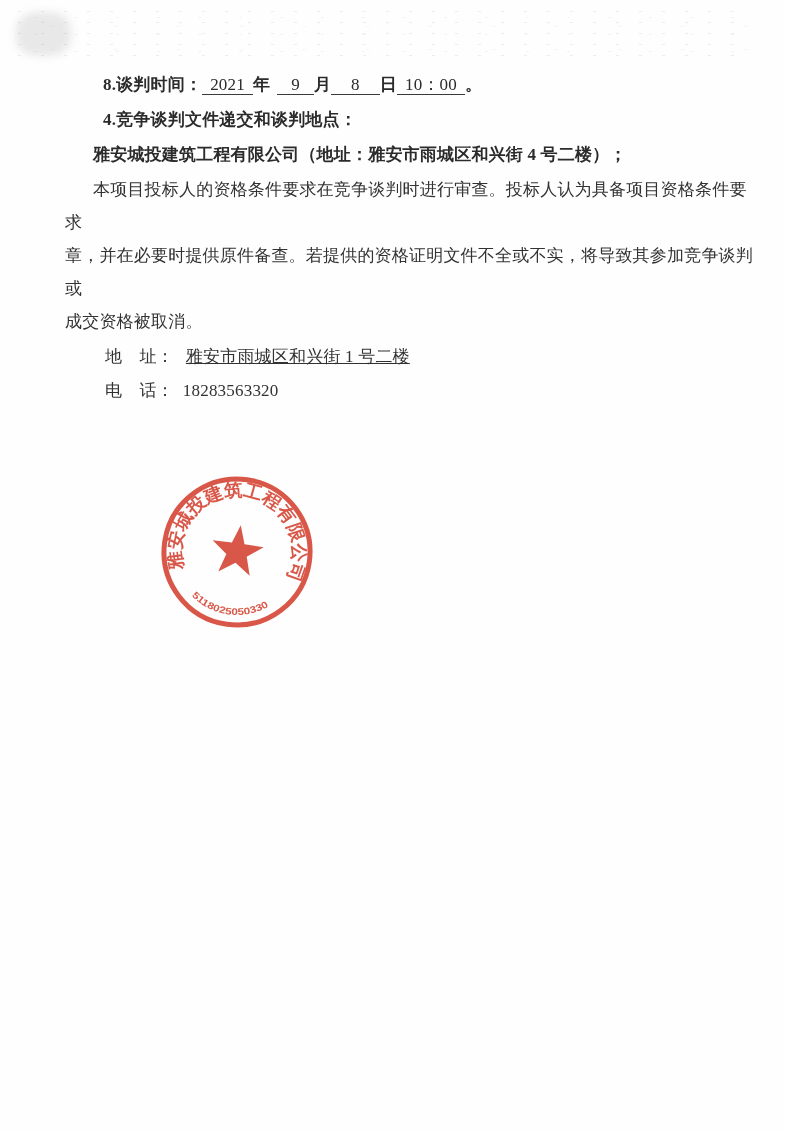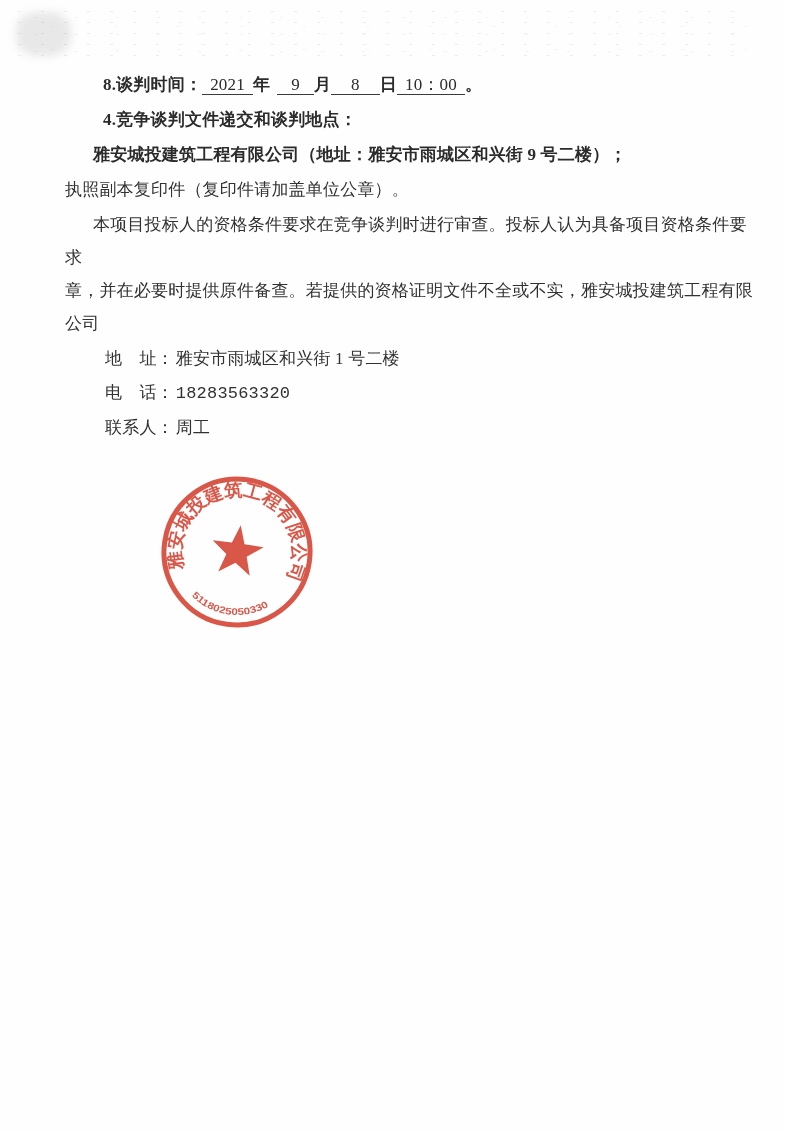--- a/index.html
+++ b/index.html
@@ -44,22 +44,22 @@
   .u {
     border-bottom:1.6px solid #3a3a3a;
     font-weight:normal;
   }
   .u.uy { padding:0 8px; }
   .u.um { padding:0 14px; margin-left:7px; }
   .u.ud { padding:0 20px; }
   .u.ut { padding:0 8px; }
   .contact .crow { line-height:34px; padding-left:40px; white-space:pre-wrap; }
   .crow .val-gap-lg { margin-left:12px; }
-  .crow .val-gap-md { margin-left:2px;font-family:Liberation Mono, monospace; }
-  .crow .val-gap-sm { margin-left:2px; }
+  .crow .val-gap-md { margin-left:9px; }
+  .crow .val-gap-sm { margin-left:12px;text-decoration:underline; }
   
   .seal {
     position:absolute; left:147px; top:462px;
     width:180px; height:180px;
     mix-blend-mode:multiply;
     opacity:.88;
   }
 </style>
 </head>
 <body>
@@ -68,37 +68,36 @@
 
   <div class="scan-noise"></div>
   <div class="scan-smudge"></div>
 
   <div class="content">
 
     <div class="block line b indent-item"><span>8.谈判时间：</span><span class="u uy">2021</span><span>年</span><span class="u um">9</span><span>月</span><span class="u ud">8</span><span>日</span><span class="u ut">10：00</span><span>。</span></div>
 
     <div class="block line b indent-item">4.竞争谈判文件递交和谈判地点：</div>
 
-    <div class="block line b indent-loc">雅安城投建筑工程有限公司（地址：雅安市雨城区和兴街 9 号二楼）；</div>
+    <div class="block line b indent-loc">雅安城投建筑工程有限公司（地址：雅安市雨城区和兴街 4 号二楼）；</div>
 
 
     <div class="block">
-      <div class="line">执照副本复印件（复印件请加盖单位公章）。</div>
     </div>
 
     <div class="block">
       <div class="line indent-first">本项目投标人的资格条件要求在竞争谈判时进行审查。投标人认为具备项目资格条件要求</div>
-      <div class="line">章，并在必要时提供原件备查。若提供的资格证明文件不全或不实，雅安城投建筑工程有限公司</div>
+      <div class="line">章，并在必要时提供原件备查。若提供的资格证明文件不全或不实，将导致其参加竞争谈判或</div>
+      <div class="line">成交资格被取消。</div>
     </div>
 
 
     <div class="contact">
       <div class="crow"><span>地　址：</span><span class="val-gap-sm">雅安市雨城区和兴街 1 号二楼</span></div>
       <div class="crow"><span>电　话：</span><span class="val-gap-md">18283563320</span></div>
-      <div class="crow"><span>联系人：</span><span class="val-gap-md">周工</span></div>
     </div>
 
   </div>
 
   <svg class="seal" viewBox="0 0 180 180" xmlns="http://www.w3.org/2000/svg">
     <defs>
       <path id="sealTopArc" d="M 39.25 113.67 A 56 56 0 1 1 140.75 113.67" fill="none"></path>
       <path id="sealBottomArc" d="M 49.5 138.26 A 63 63 0 0 0 130.5 138.26" fill="none"></path>
     </defs>
     <g transform="rotate(8 90 90)">

